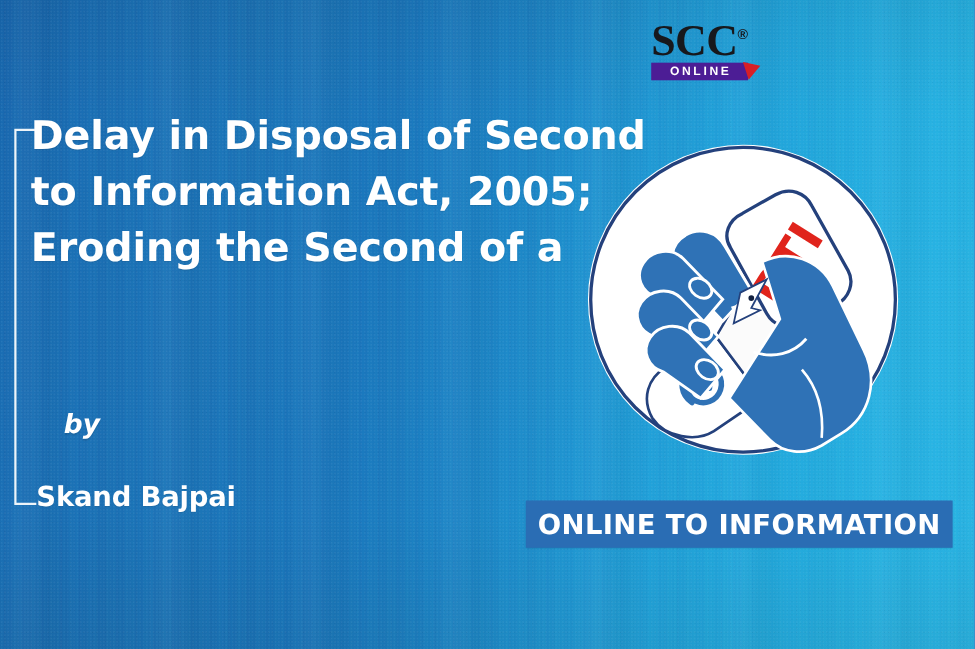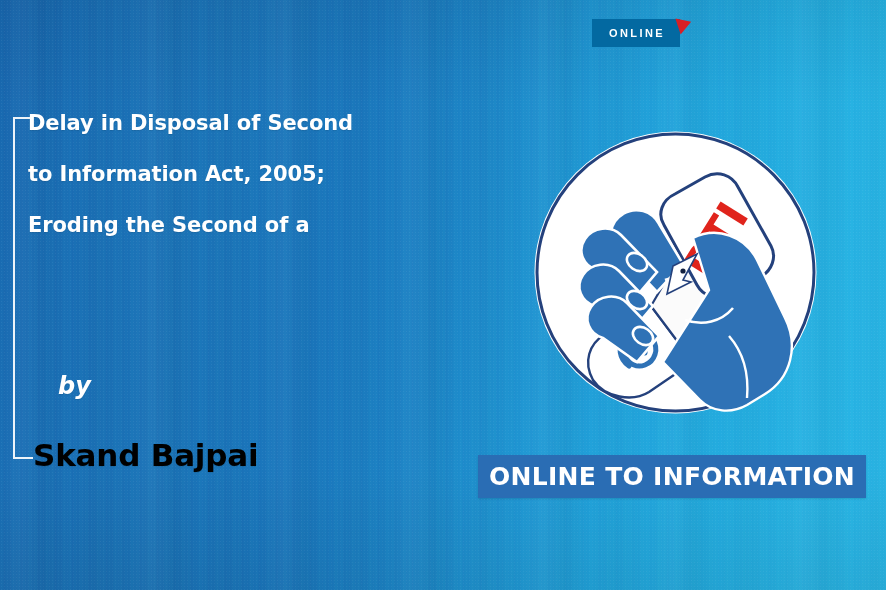--- a/index.html
+++ b/index.html
@@ -94,22 +94,22 @@
   }
   .scc-reg {
     font-size:13px;
     vertical-align:super;
     line-height:1;
     font-family:"Liberation Sans", sans-serif;
   }
   .online-bar {
     position:relative;
     margin-top:1px;
-    width:88px; height:28px;
-    background:#0369a1;
+    width:88px; height:16px;
+    background:#4c1d95;
     display:flex; align-items:center; justify-content:center;
   }
   .online-bar .online-text {
     font-family:"Liberation Sans", sans-serif;
     font-weight:bold;
     font-size:11px;
     letter-spacing:2.4px;
     color:#ffffff;
     line-height:1;
     padding-left:2px;
@@ -148,21 +148,21 @@
 
   
   .headline {
     position:absolute;
     left:28px; top:98px;
     width:450px;
   }
   .headline .line {
     font-family:"DejaVu Sans", sans-serif;
     font-weight:bold;
-    font-size:21px;
+    font-size:36px;
     line-height:51px;
     color:#ffffff;
     white-space:nowrap;
     letter-spacing:-0.1px;
     text-shadow:0 1px 1px rgba(0,0,0,.10);
   }
   .byline {
     position:absolute;
     left:42px; top:372px;
     font-family:"DejaVu Sans", sans-serif;
@@ -171,22 +171,22 @@
     font-size:24px;
     color:#ffffff;
     text-shadow:0 1px 1px rgba(0,0,0,.10);
     margin-left:16px;
   }
   .author {
     position:absolute;
     left:33px; top:437px;
     font-family:"DejaVu Sans", sans-serif;
     font-weight:bold;
-    font-size:31px;
-    color:#000000;
+    font-size:25px;
+    color:#ffffff;
     letter-spacing:-0.2px;
     text-shadow:0 1px 1px rgba(0,0,0,.10);
   }
 
   
   .emblem {
     position:absolute;
     left:533px; top:130px;
     width:285px; height:285px;
   }
@@ -216,20 +216,21 @@
 <div id="poster">
 
   <div class="bg-base"></div>
   <div class="bg-streaks"></div>
   <div class="bg-streaks2"></div>
   <div class="bg-grain"></div>
   <div class="bg-vign"></div>
 
   <div class="logo-wrap">
     <div class="scc-mark">
+      <span class="scc-word"><span>SCC</span><span class="scc-reg">®</span></span>
       <div class="online-bar">
         <span class="online-text">ONLINE</span>
         <span class="online-flick"></span>
       </div>
     </div>
   </div>
 
   <div class="bracket"></div>
 
   <div class="headline">

